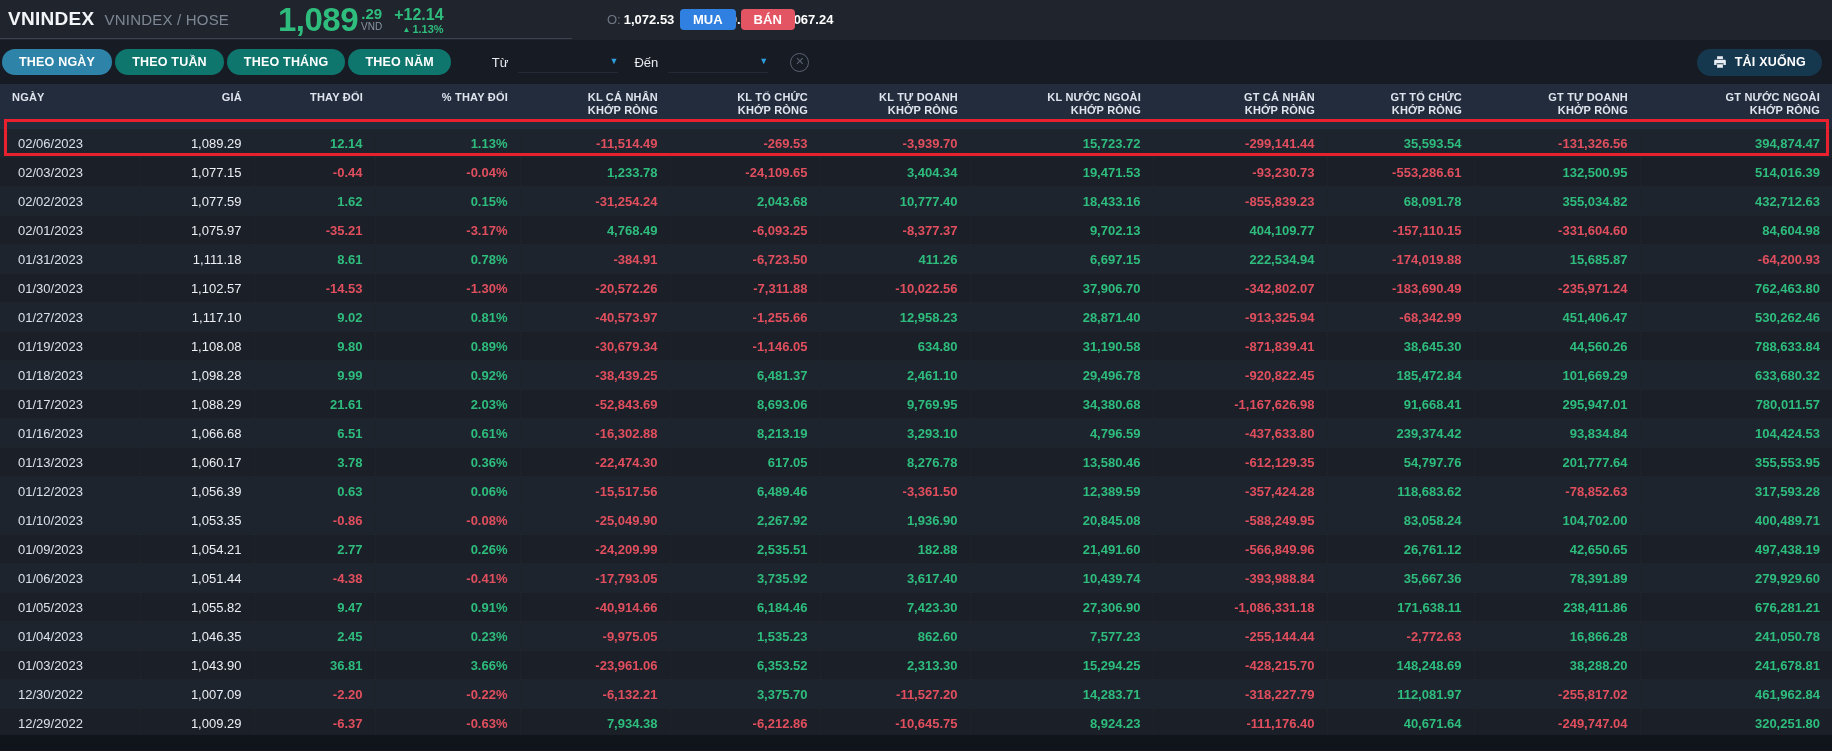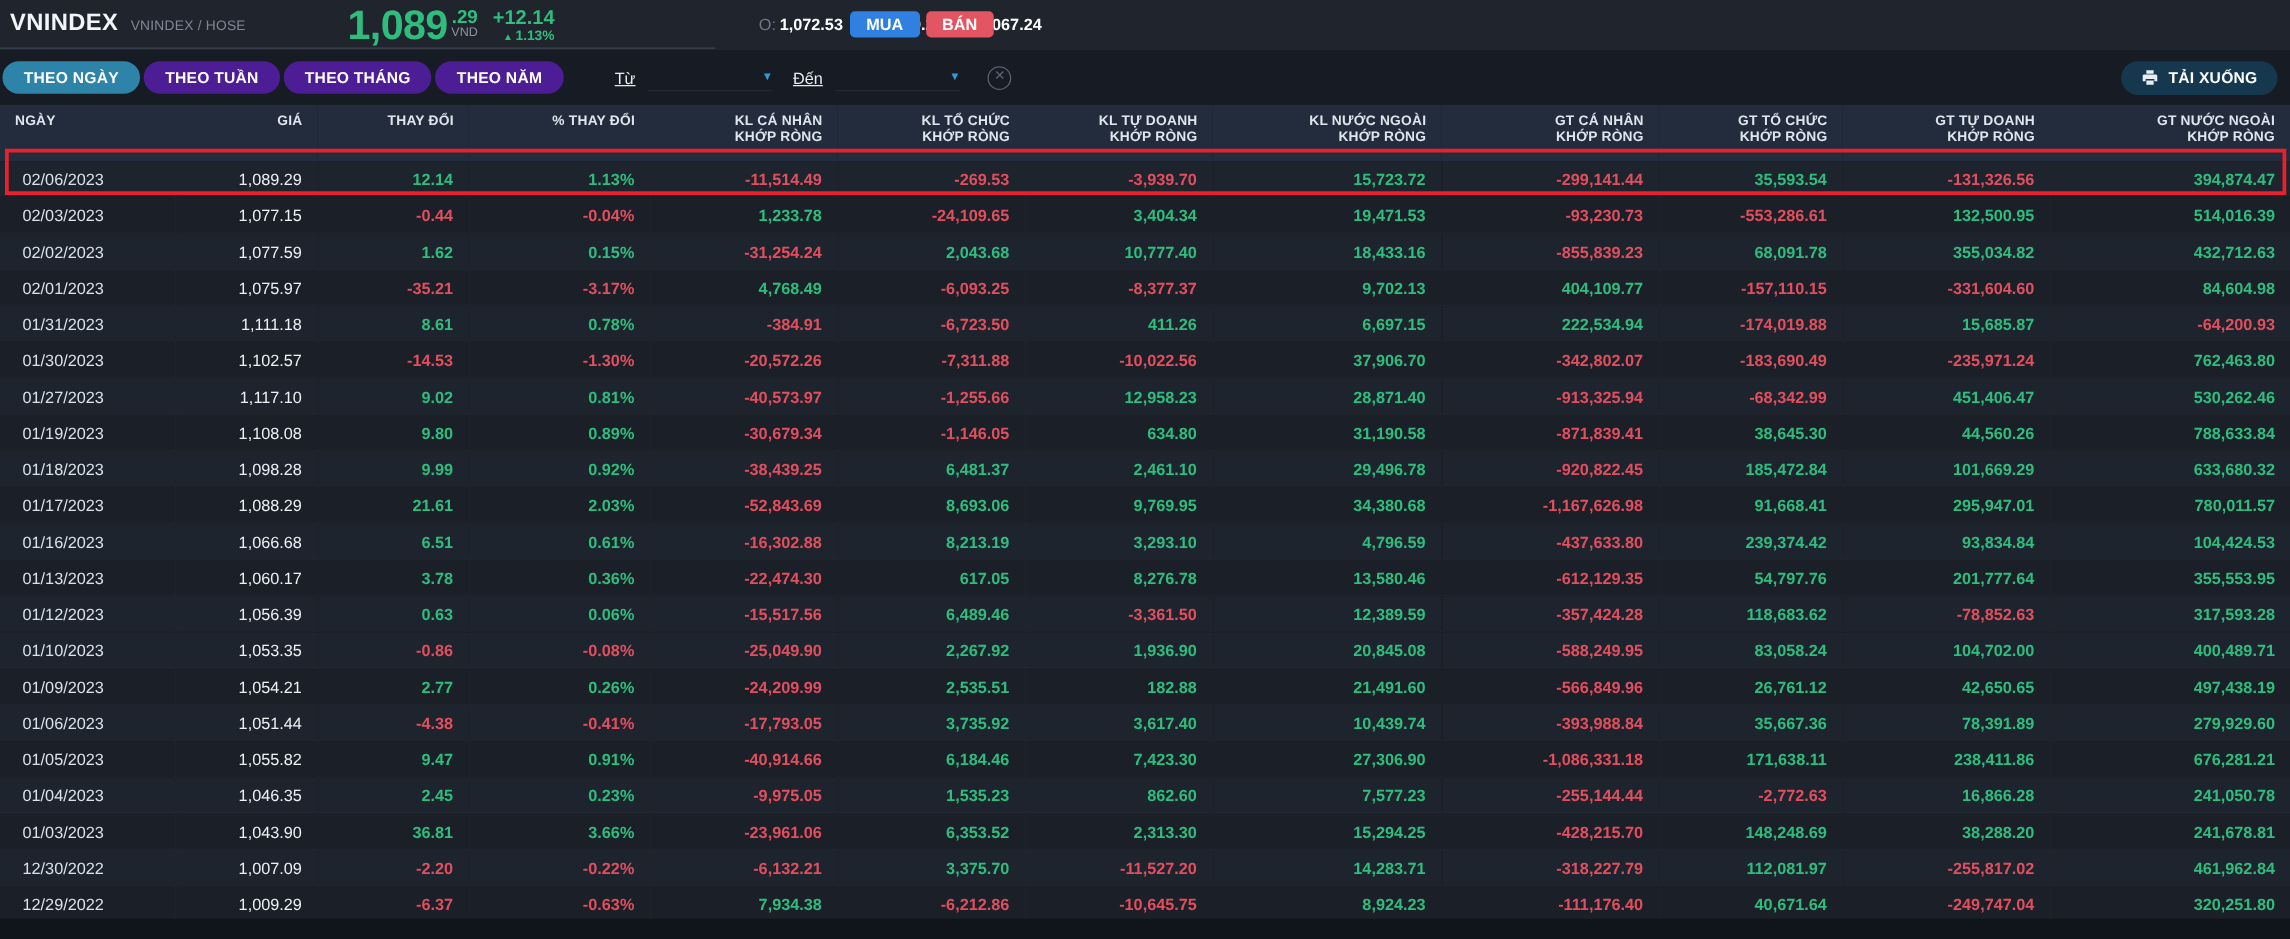--- a/index.html
+++ b/index.html
@@ -7,44 +7,44 @@
     width:1832px;height:751px;overflow:hidden;position:relative;
     background:#171b23;
     font-family:"Liberation Sans",sans-serif;
     -webkit-font-smoothing:antialiased;
   }
   
   .topbar{position:relative;height:40px;background:#20252d;}
   .title-underline{position:absolute;left:0;top:38px;width:572px;height:1px;background:#3c4350;}
   .sym-block{position:absolute;left:8px;top:8px;display:flex;align-items:baseline;}
   .sym{font-size:19px;font-weight:bold;color:#f2f4f7;letter-spacing:.3px;}
-  .mkt{margin-left:10px;font-size:11px;color:#7e8795;letter-spacing:.2px;}
+  .mkt{margin-left:10px;font-size:15px;color:#7e8795;letter-spacing:.2px;}
   .price-block{position:absolute;left:278px;top:1px;display:flex;text-align:right;}
   .price-main{font-size:33px;font-weight:bold;color:#2ebd7d;line-height:38px;letter-spacing:-.5px;}
   .price-frac{display:flex;flex-direction:column;margin-left:3px;padding-top:6px;}
   .price-dec{font-size:15px;font-weight:bold;color:#2ebd7d;line-height:14px;}
   .price-cur{font-size:10px;color:#8b949f;line-height:12px;}
   .price-chg{margin-left:12px;padding-top:6px;display:flex;flex-direction:column;align-items:flex-end;}
   .chg-val{font-size:16px;font-weight:bold;color:#2ebd7d;line-height:16px;}
   .chg-pct{font-size:11px;font-weight:bold;color:#2ebd7d;line-height:13px;display:flex;align-items:center;gap:2px;}
   .tri{font-size:8px;line-height:8px;}
   .ohl{position:absolute;left:607px;top:12px;display:flex;gap:14px;font-size:13px;}
   .ohl .lab{color:#6e7785;margin-right:3px;font-weight:400;}
   .ohl .val{color:#ffffff;font-weight:bold;}
   .actions{position:absolute;left:680px;top:9px;display:flex;gap:5px;}
   .btn{border:none;color:#fff;font-weight:bold;font-size:13px;padding:3px 13px;border-radius:4px;cursor:pointer;font-family:inherit;}
   .btn-buy{background:#2f80e0;}
   .btn-sell{background:#e45564;}
   
   .toolbar{position:relative;height:44px;display:flex;align-items:center;padding-left:2px;background:#171b23;}
   .tab{height:26px;line-height:26px;padding:0 17px;border-radius:13px;font-size:12.5px;font-weight:bold;
-       color:#fff;margin-right:3px;background:#4c1d95;cursor:pointer;white-space:nowrap;letter-spacing:.2px;}
+       color:#fff;margin-right:3px;background:#0f766e;cursor:pointer;white-space:nowrap;letter-spacing:.2px;}
   .tab.active{background:#2d83a8;}
   .date-filter{display:flex;align-items:center;margin-left:38px;}
-  .df-label{font-size:13px;color:#e7ebf0;text-decoration:underline;}
+  .df-label{font-size:13px;color:#e7ebf0;}
   .df-field{width:100px;height:20px;margin-left:10px;margin-right:16px;display:flex;align-items:center;
             justify-content:flex-end;border-bottom:1px solid #232a35;cursor:pointer;}
   .caret{color:#2d9cdb;font-size:9px;line-height:9px;}
   .clear-btn{width:17px;height:17px;border:1px solid #596271;border-radius:50%;color:#596271;font-size:11px;
              line-height:15px;text-align:center;margin-left:6px;cursor:pointer;user-select:none;}
   .download-btn{margin-left:auto;margin-right:10px;height:27px;border-radius:14px;background:#16384f;color:#fff;
                 font-weight:bold;font-size:12.5px;display:flex;align-items:center;gap:8px;padding:0 16px;
                 border:none;cursor:pointer;font-family:inherit;letter-spacing:.2px;}
   
   .table-wrap{position:relative;}

